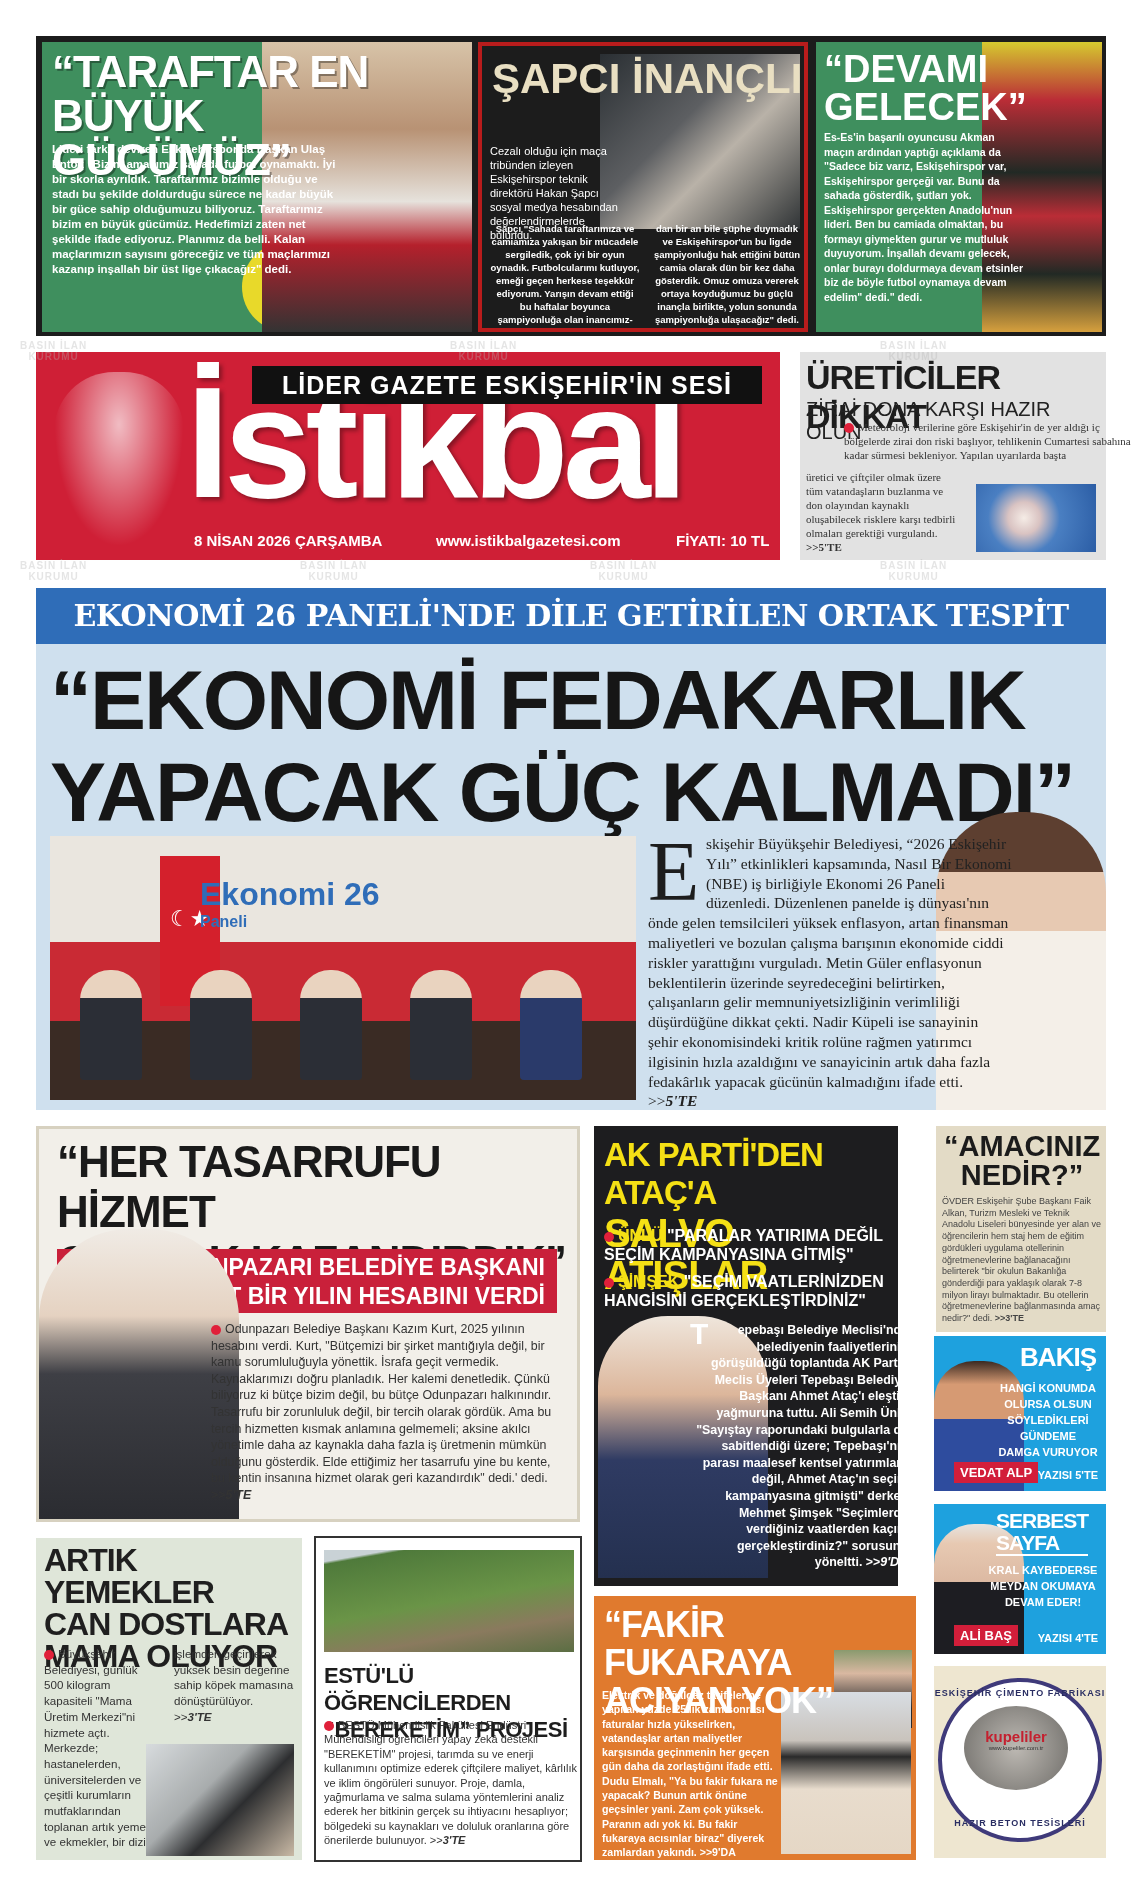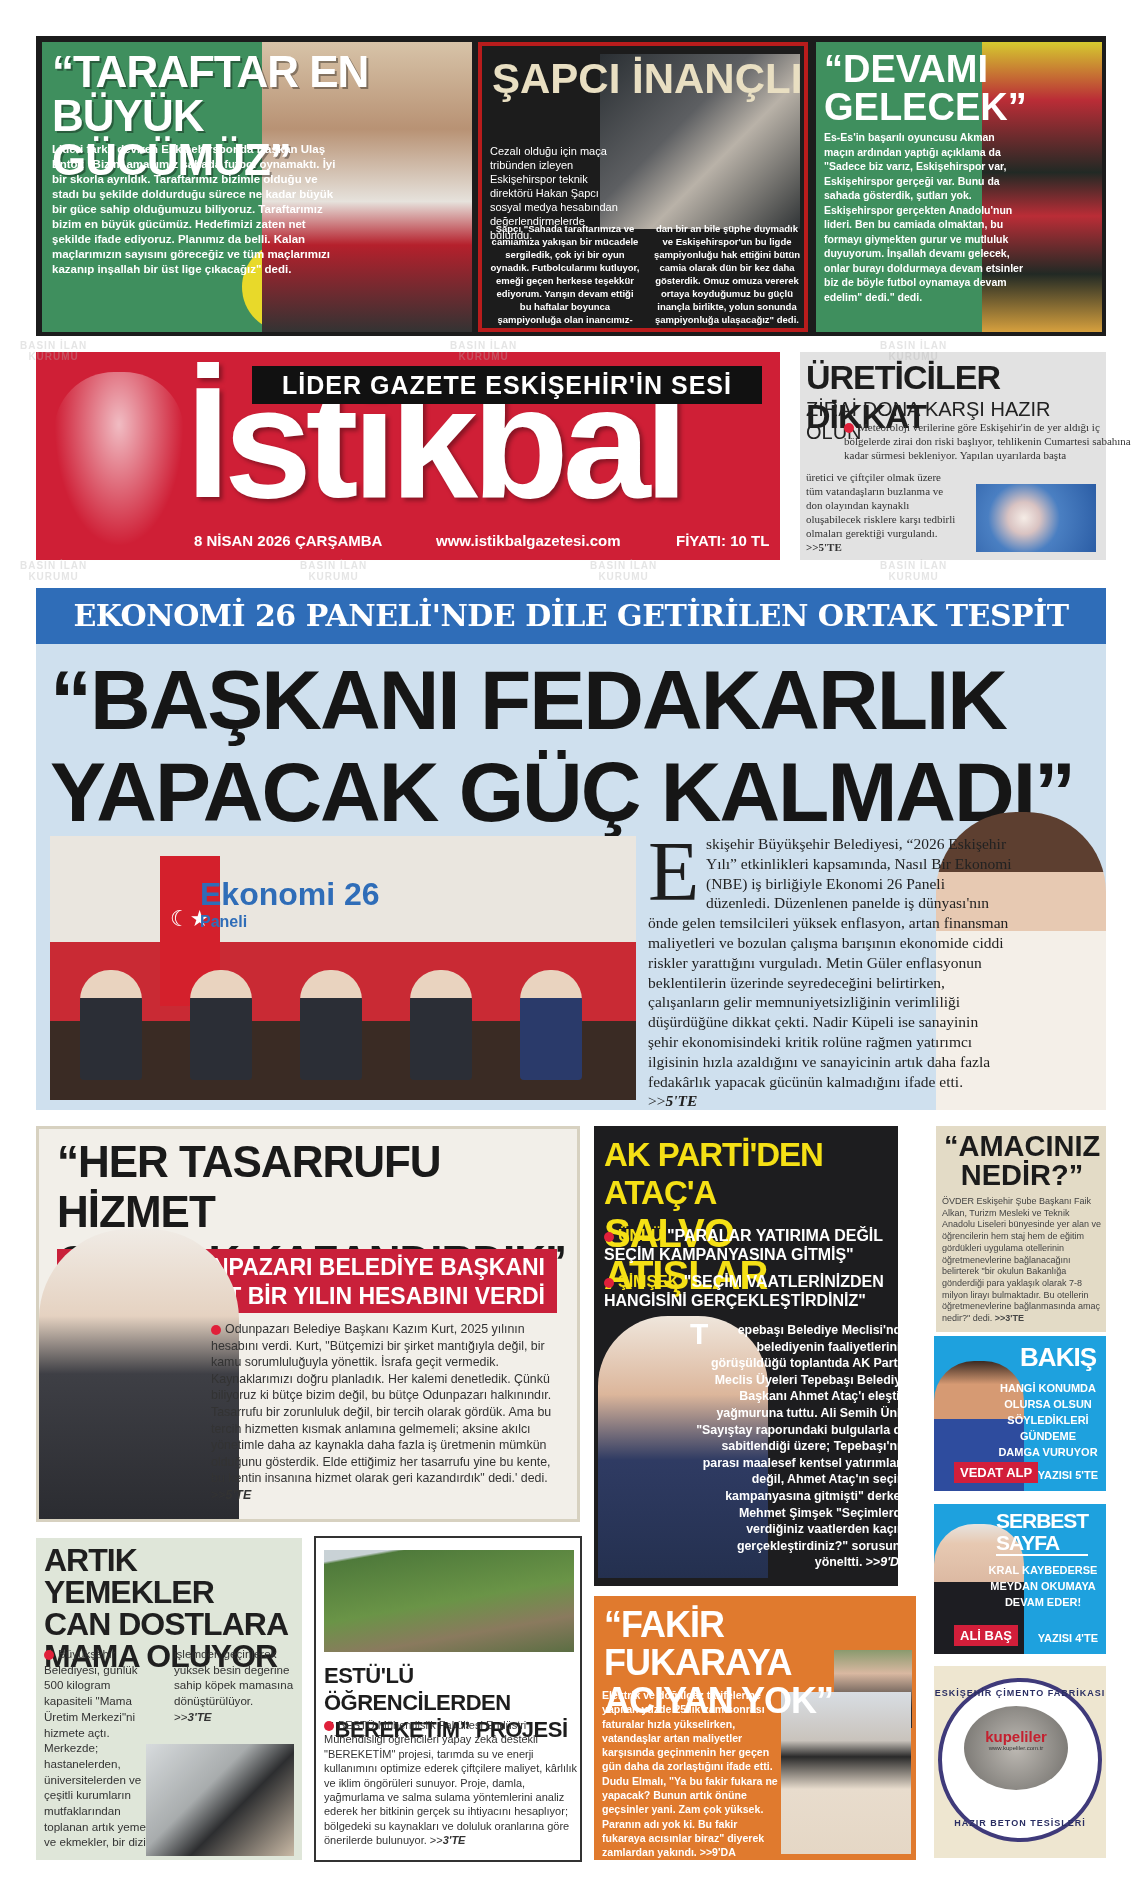--- a/index.html
+++ b/index.html
@@ -166,21 +166,21 @@
   <h2>ÜRETİCİLER DİKKAT</h2>
   <h3>ZİRAİ DONA KARŞI HAZIR OLUN</h3>
   <div id="uretici-lead"><span class="bullet"></span><span>Meteoroloji verilerine göre Eskişehir'in de yer aldığı iç bölgelerde zirai don riski başlıyor, tehlikenin Cumartesi sabahına kadar sürmesi bekleniyor. Yapılan uyarılarda başta</span></div>
   <div id="uretici-body"><span>üretici ve çiftçiler olmak üzere tüm vatandaşların buzlanma ve don olayından kaynaklı oluşabilecek risklere karşı tedbirli olmaları gerektiği vurgulandı.</span> <b>&gt;&gt;5'TE</b></div>
   <div class="photo" id="uretici-photo"></div>
 </div>
 
 <div class="abs" id="eko-band">EKONOMİ 26 PANELİ'NDE DİLE GETİRİLEN ORTAK TESPİT</div>
 <div class="abs" id="eko-area">
   <div class="abs" id="eko-headline">
-    <div>“BAŞKANI FEDAKARLIK</div>
+    <div>“EKONOMİ FEDAKARLIK</div>
     <div>YAPACAK GÜÇ KALMADI”</div>
   </div>
   <div class="photo" id="panel-photo">
     <div class="abs" id="panel-flag"></div>
     <div class="abs" id="panel-logo"><span>Ekonomi 26</span><div style="font-size:16px;color:#2f6db8">Paneli</div></div>
     <div class="panelist" style="left:30px"></div>
     <div class="panelist" style="left:140px"></div>
     <div class="panelist" style="left:250px"></div>
     <div class="panelist" style="left:360px"></div>
     <div class="panelist" style="left:470px;background:linear-gradient(180deg,#e9d3bf 0%,#e9d3bf 25%,#2a3a6a 25%)"></div>

